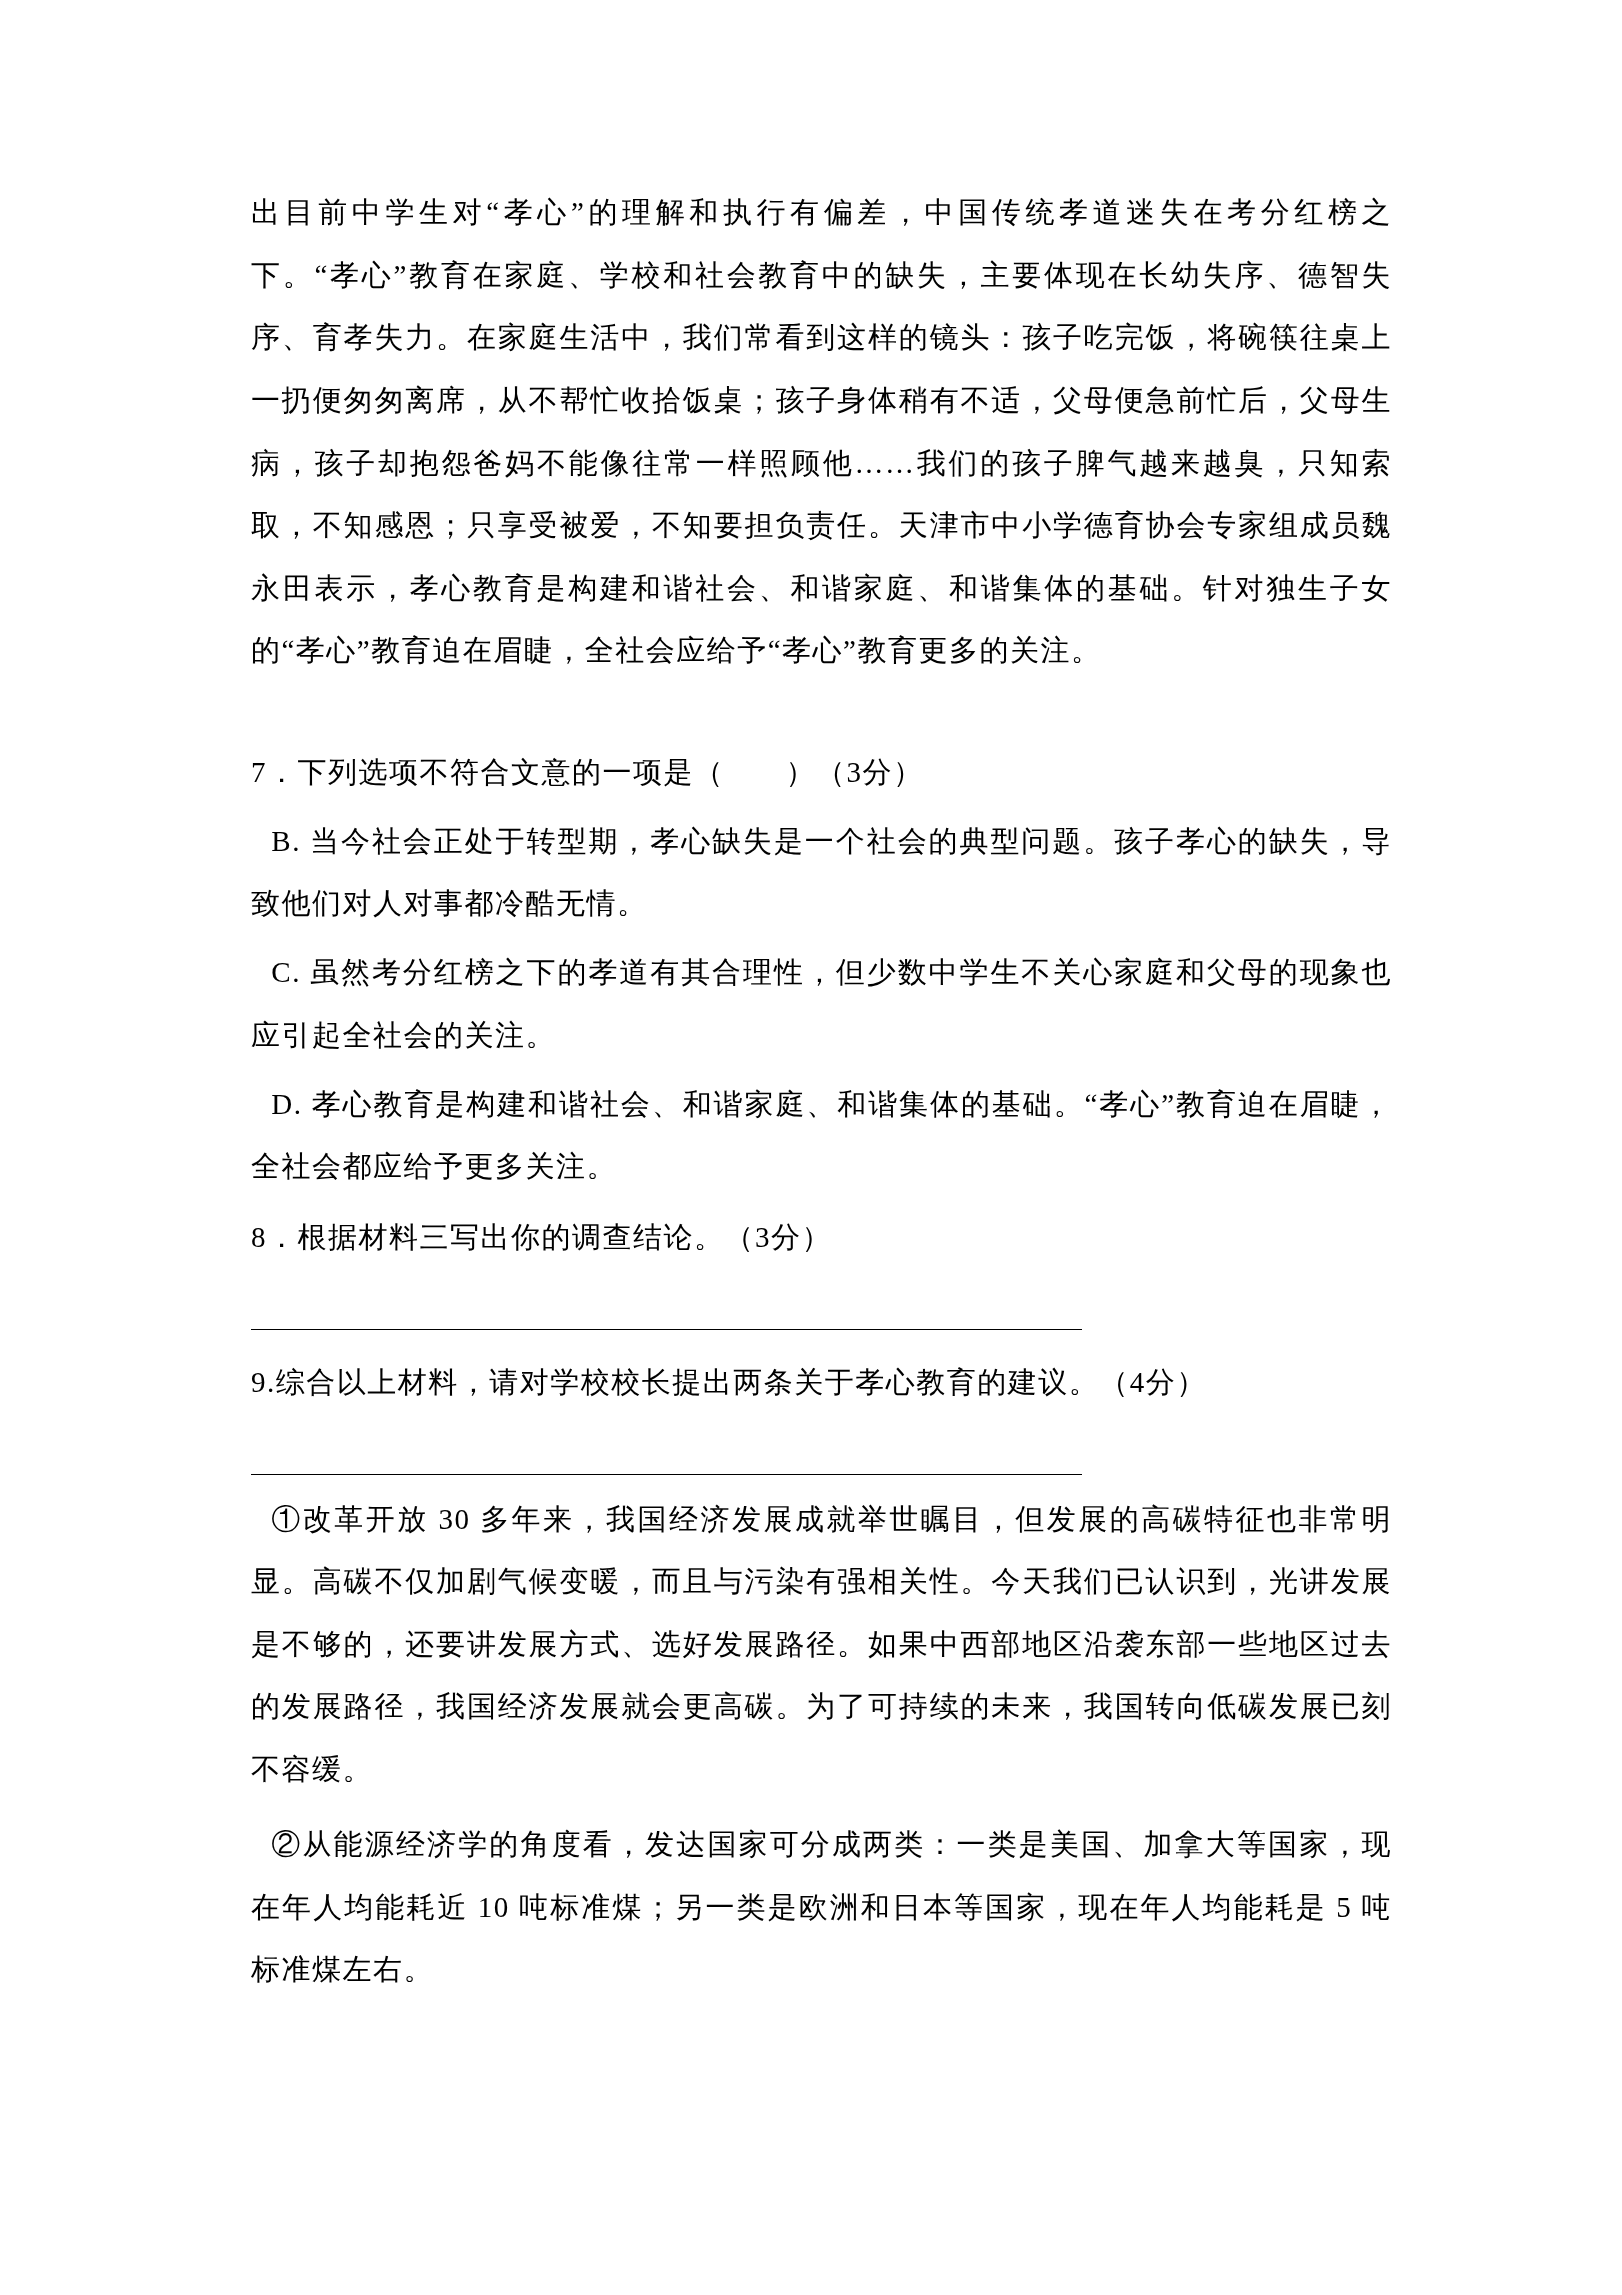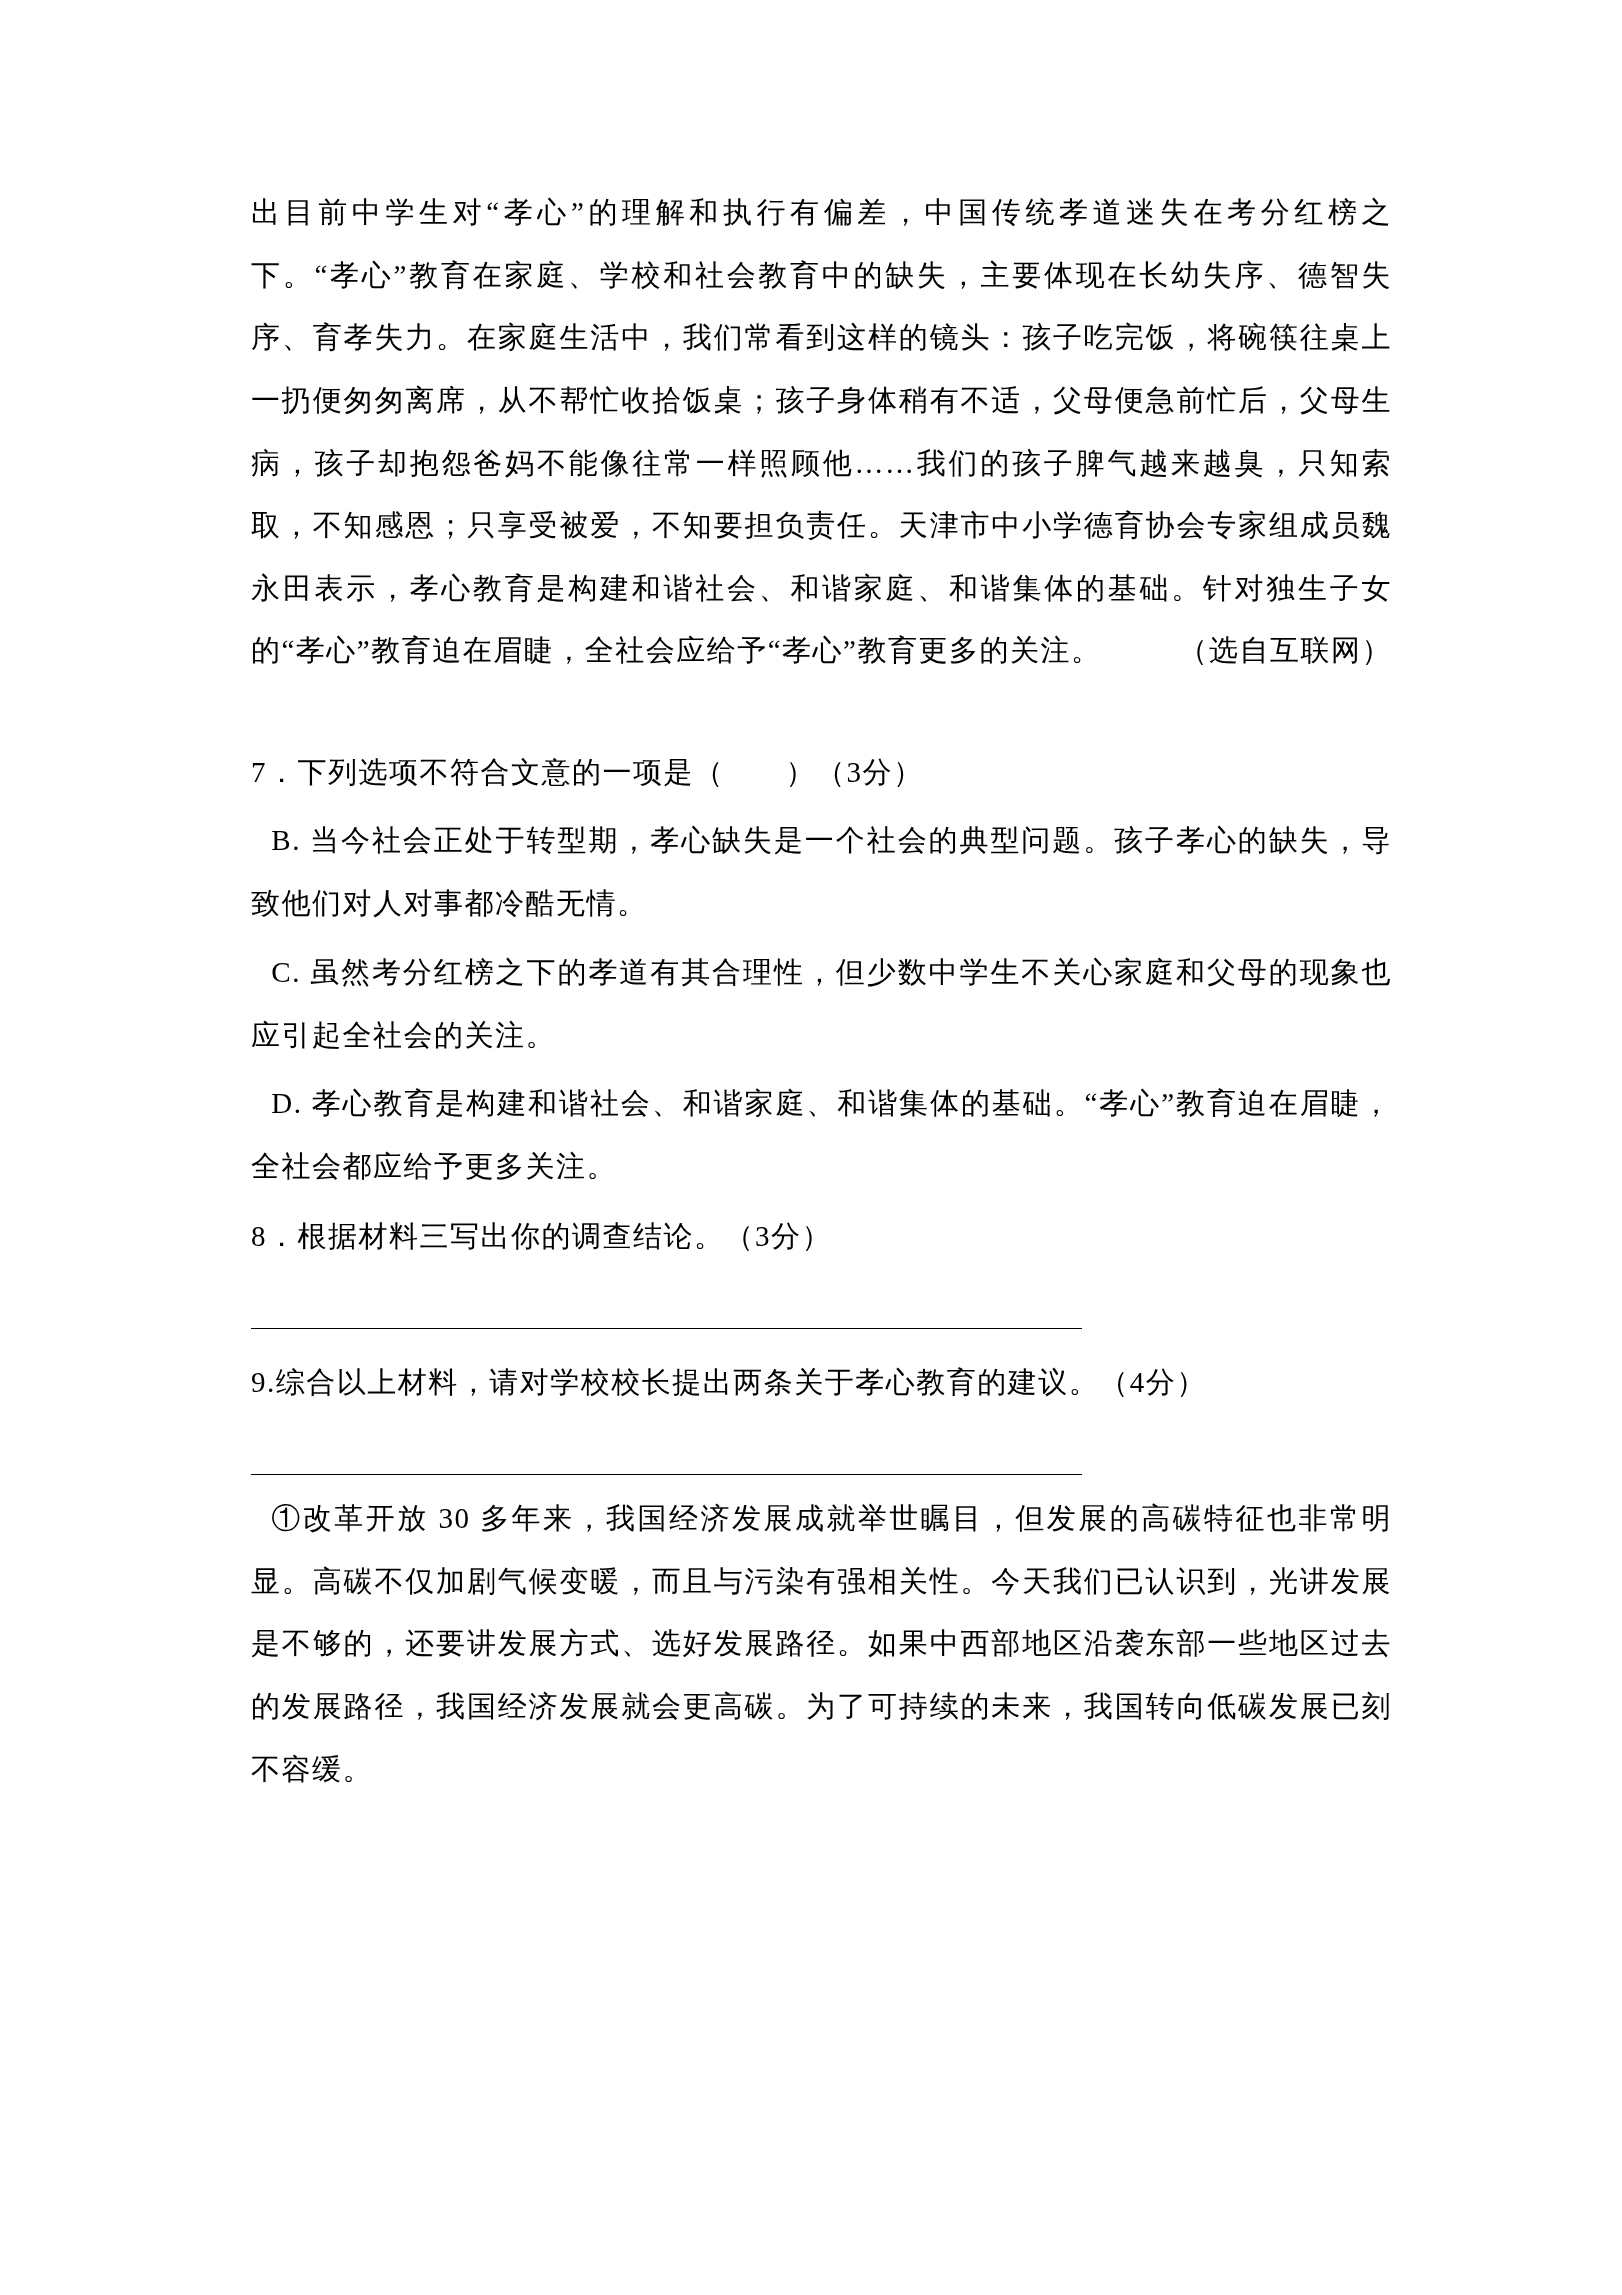--- a/index.html
+++ b/index.html
@@ -61,21 +61,20 @@
       margin-top: 12.3px;
     }
   </style>
 </head>
 <body>
 
 <div class="page">
 
   <p class="para">出目前中学生对“孝心”的理解和执行有偏差，中国传统孝道迷失在考分红榜之下。“孝心”教育在家庭、学校和社会教育中的缺失，主要体现在长幼失序、德智失序、育孝失力。在家庭生活中，我们常看到这样的镜头：孩子吃完饭，将碗筷往桌上一扔便匆匆离席，从不帮忙收拾饭桌；孩子身体稍有不适，父母便急前忙后，父母生病，孩子却抱怨爸妈不能像往常一样照顾他……我们的孩子脾气越来越臭，只知索取，不知感恩；只享受被爱，不知要担负责任。天津市中小学德育协会专家组成员魏永田表示，孝心教育是构建和谐社会、和谐家庭、和谐集体的基础。针对独生子女的“孝心”教育迫在眉睫，全社会应给予“孝心”教育更多的关注。</p>
 
-  <div class="source-line">（选自互联网）</div>
 
   <p class="q-stem">7．下列选项不符合文意的一项是（　　）（3分）</p>
 
 
   <p class="option">B. 当今社会正处于转型期，孝心缺失是一个社会的典型问题。孩子孝心的缺失，导致他们对人对事都冷酷无情。</p>
 
   <p class="option">C. 虽然考分红榜之下的孝道有其合理性，但少数中学生不关心家庭和父母的现象也应引起全社会的关注。</p>
 
   <p class="option">D. 孝心教育是构建和谐社会、和谐家庭、和谐集体的基础。“孝心”教育迫在眉睫，全社会都应给予更多关注。</p>
 
@@ -83,15 +82,16 @@
 
   <div class="answer-line"></div>
 
   <p class="q9-stem">9.综合以上材料，请对学校校长提出两条关于孝心教育的建议。（4分）</p>
 
   <div class="answer-line"></div>
 
 
   <p class="body-para">①改革开放 30 多年来，我国经济发展成就举世瞩目，但发展的高碳特征也非常明显。高碳不仅加剧气候变暖，而且与污染有强相关性。今天我们已认识到，光讲发展是不够的，还要讲发展方式、选好发展路径。如果中西部地区沿袭东部一些地区过去的发展路径，我国经济发展就会更高碳。为了可持续的未来，我国转向低碳发展已刻不容缓。</p>
 
+  <p class="body-para">②从能源经济学的角度看，发达国家可分成两类：一类是美国、加拿大等国家，现在年人均能耗近 10 吨标准煤；另一类是欧洲和日本等国家，现在年人均能耗是 5 吨标准煤左右。</p>
 
 </div>
 
 
 </body></html>

